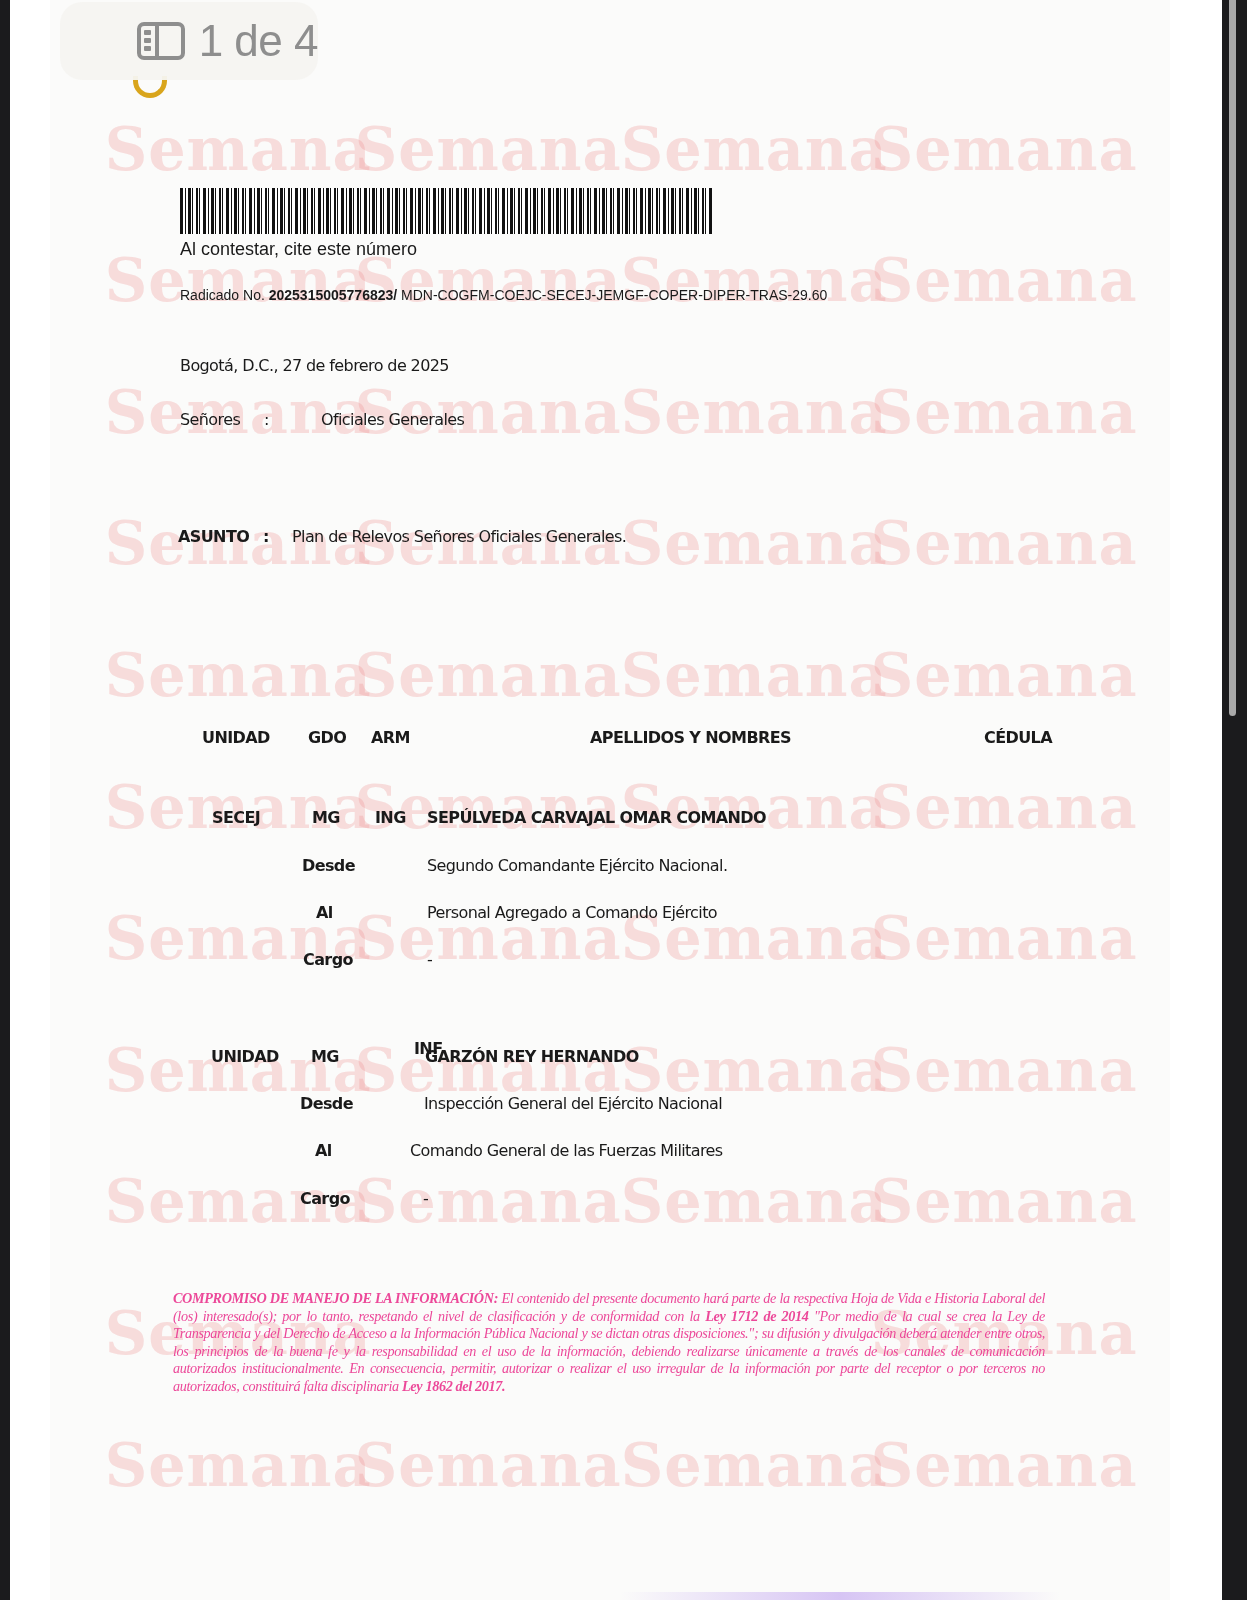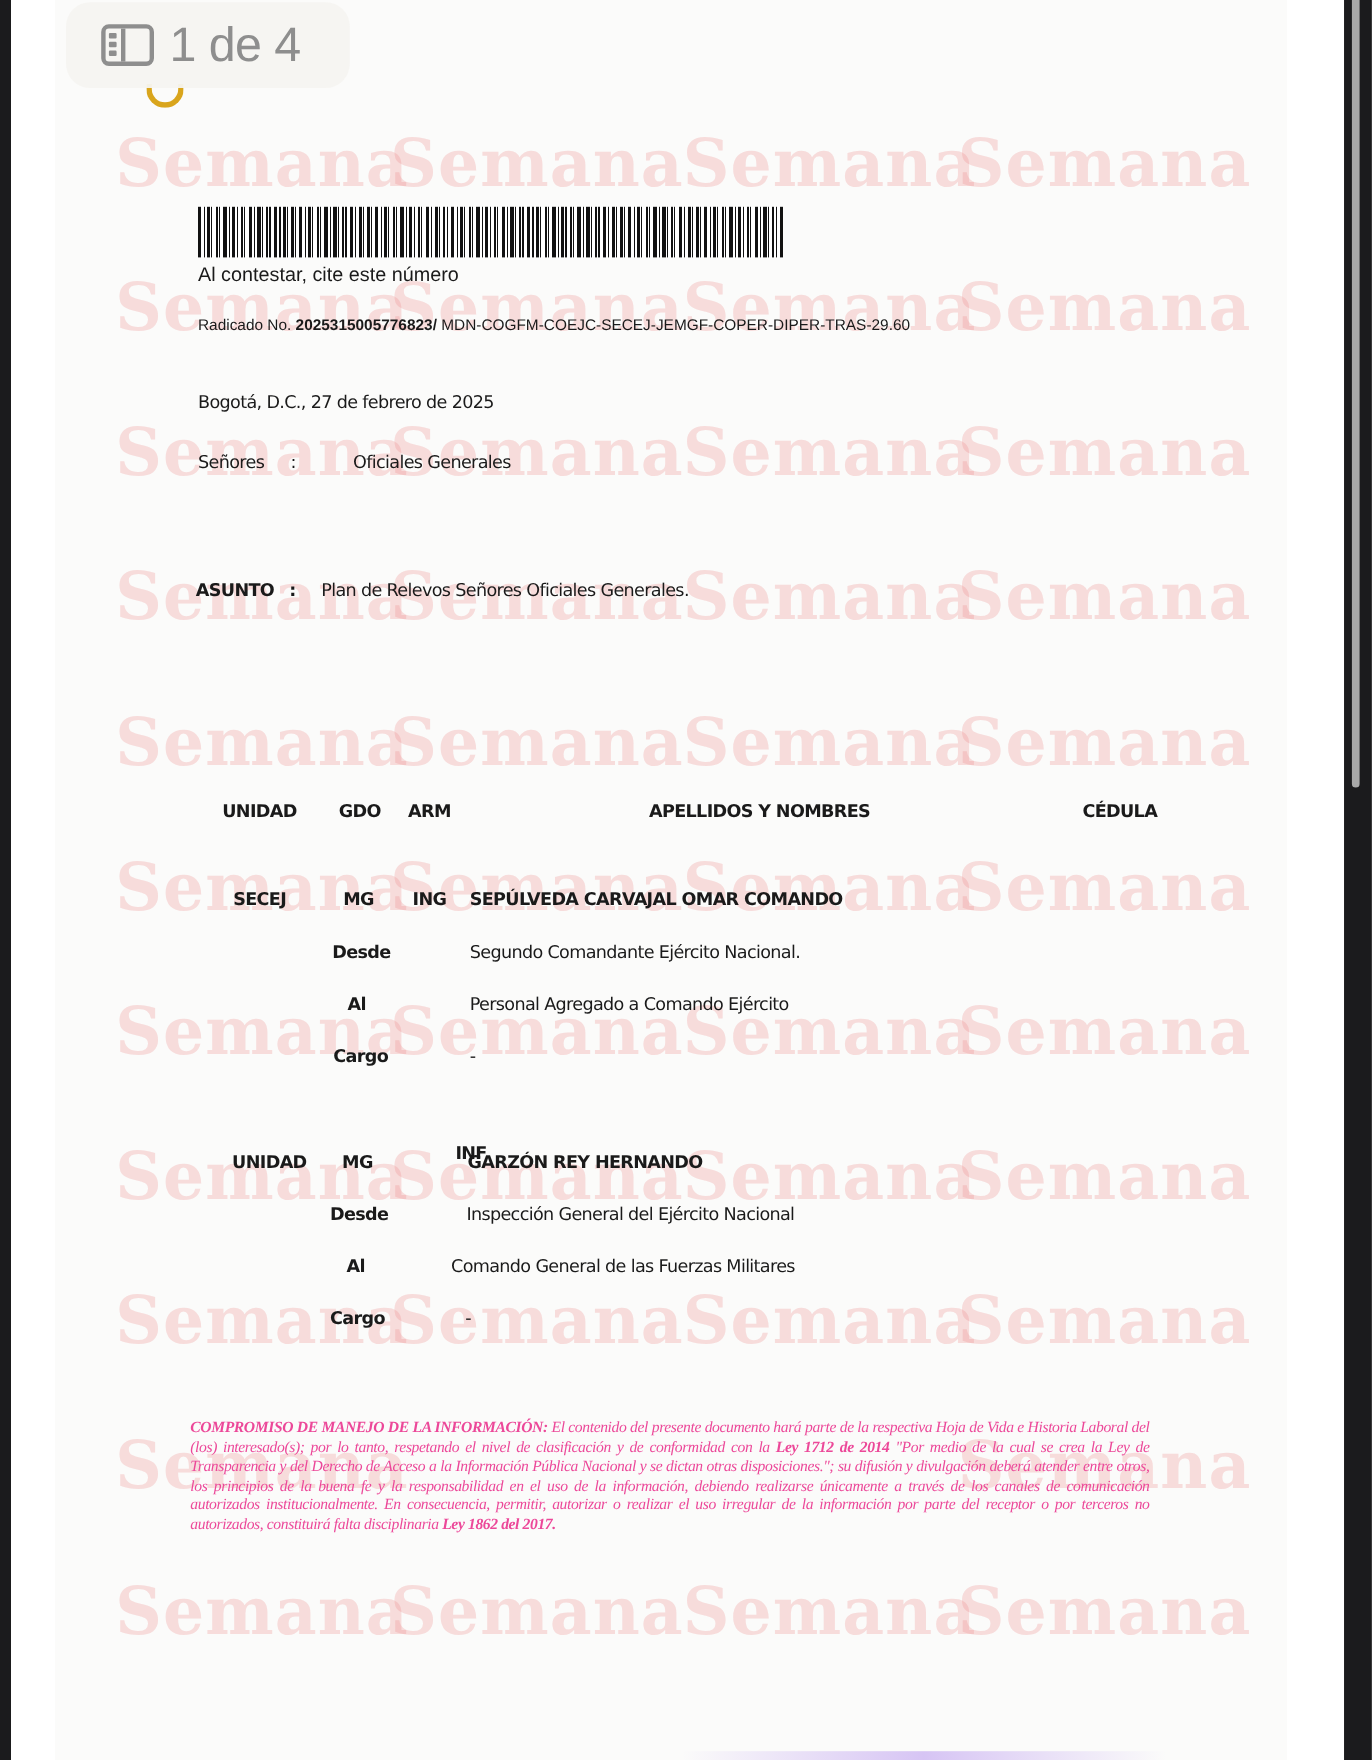--- a/index.html
+++ b/index.html
@@ -17,21 +17,21 @@
     background: #fbfbfa;
   }
   .scrollbar-track { position: absolute; left: 1222px; top: 0; width: 25px; height: 1600px; background: #1b1b1d; }
   .scrollbar-thumb {
     position: absolute; left: 1229px; top: 0; width: 7px; height: 716px;
     background: #a9a9a9; border-radius: 0 0 4px 4px;
   }
   .page-indicator {
     position: absolute; left: 60px; top: 2px; width: 258px; height: 78px;
     background: rgba(245,244,241,0.95); border-radius: 22px;
-    display: flex; align-items: center; gap: 14px; padding-left: 32px; box-sizing: border-box;
+    display: flex; align-items: center; gap: 14px; padding-left: 32px; box-sizing: border-box; justify-content: flex-end;
   }
   .page-indicator .sb-icon {
     width: 48px; height: 38px; border: 4px solid #8e8e8e; border-radius: 7px; box-sizing: border-box;
     position: relative;
   }
   .page-indicator .sb-icon::before {
     content: ""; position: absolute; left: 14px; top: 0; bottom: 0; width: 4px; background: #8e8e8e;
   }
   .page-indicator .sb-icon .dots { position: absolute; left: 3px; top: 4px; width: 7px; }
   .page-indicator .sb-icon .dots i { display: block; width: 7px; height: 5px; background: #8e8e8e; margin-bottom: 3px; border-radius: 1px; }

